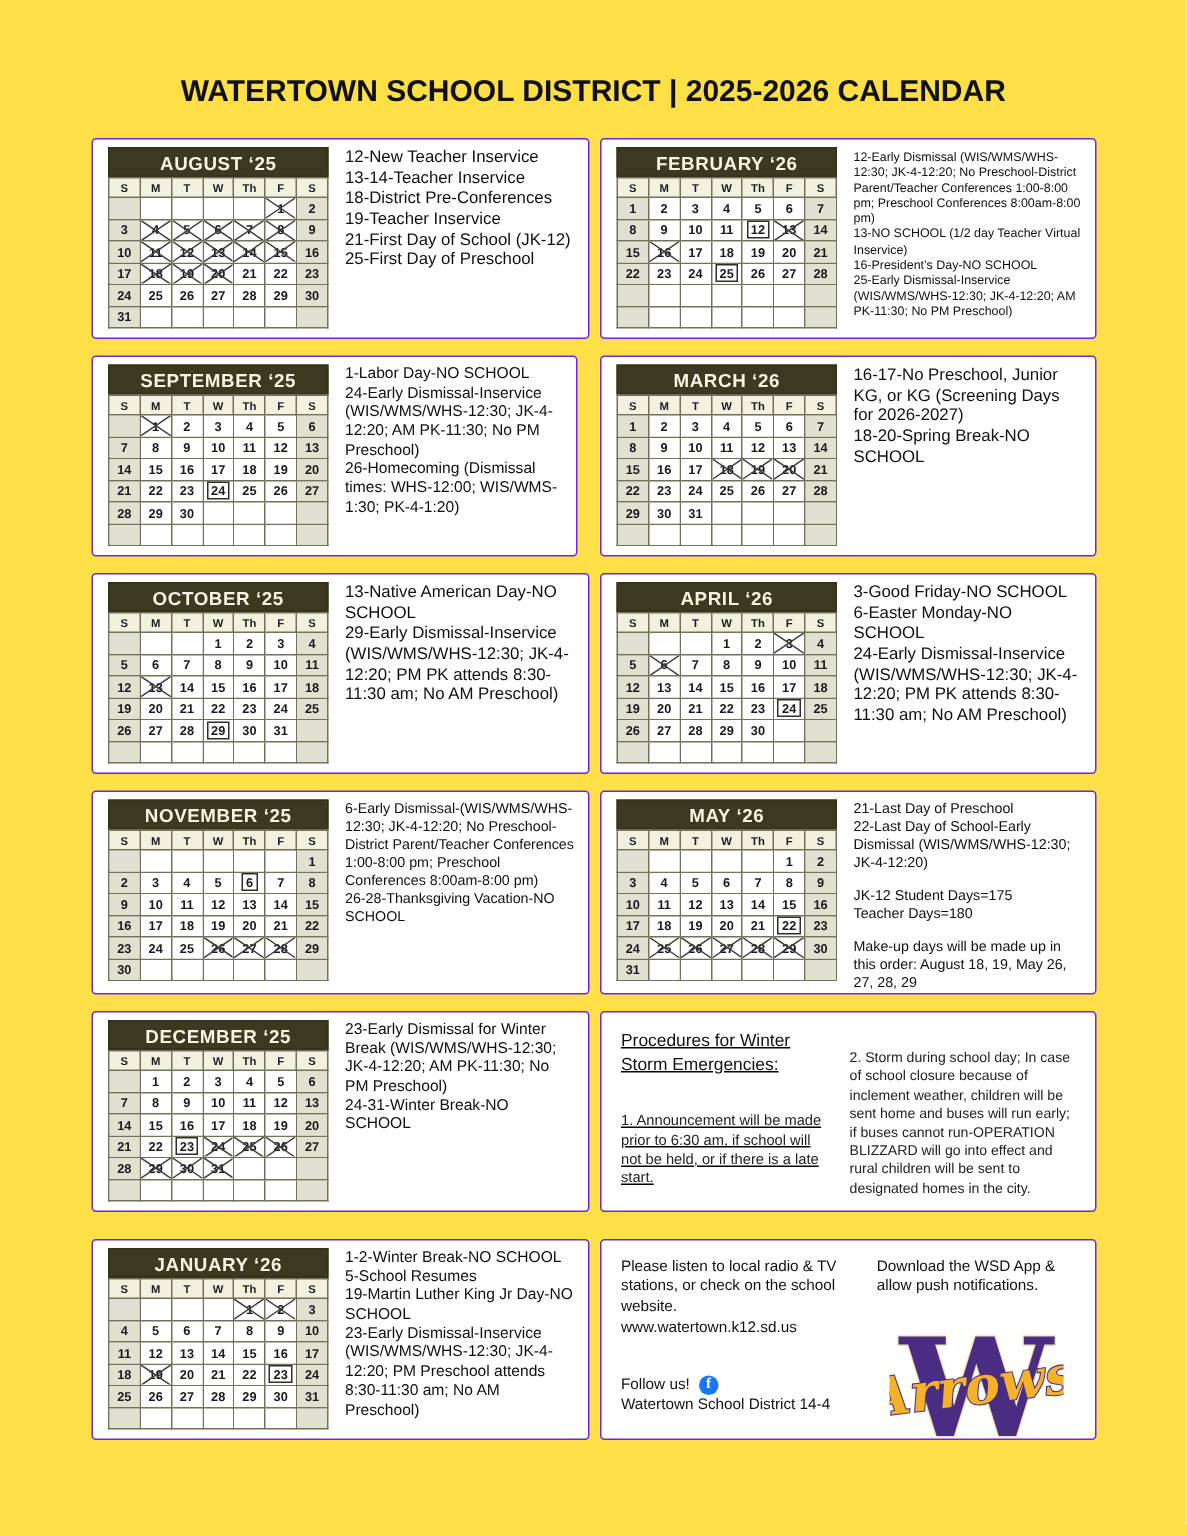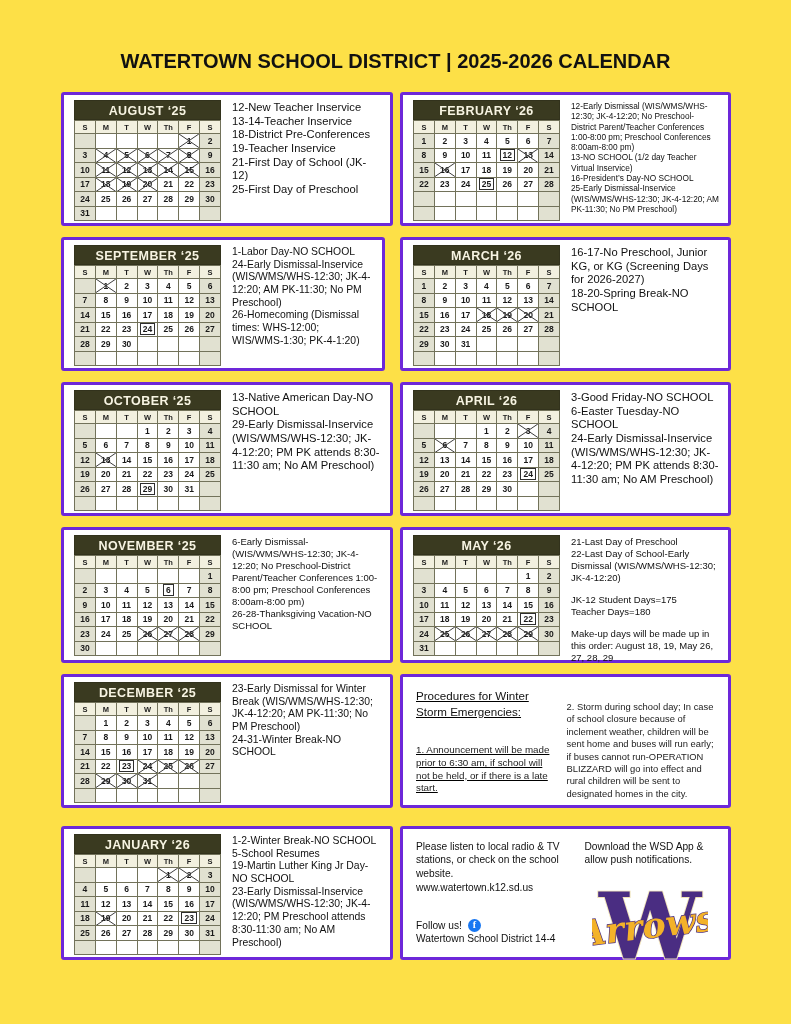--- a/index.html
+++ b/index.html
@@ -1,20 +1,20 @@
 <!DOCTYPE html>
 <html><head>
 <meta charset="utf-8">
 <style>
   html,body{margin:0;padding:0;background:#ffffff;}
   #page{position:relative;width:791px;height:1024px;background:#fde047;
         font-family:"Liberation Sans",sans-serif;overflow:hidden;}
   .page-title{position:absolute;top:50px;left:0;width:100%;text-align:center;
         font-size:20px;font-weight:bold;color:#111;}
-  .section{position:absolute;border:3px solid #6d28d9;border-radius:3px;
+  .section{position:absolute;border:1px solid #6d28d9;border-radius:3px;
         background:#fff;box-sizing:border-box;}
   
   .calendar{position:absolute;left:10px;top:5px;width:147px;}
   .cal-title{background:#3a3a20;color:#f7f4e2;font-weight:bold;font-size:12.5px;
         text-align:center;height:20px;line-height:20px;letter-spacing:.4px;
         border:1px solid #32321c;box-sizing:border-box;}
   table.cal{border-collapse:collapse;width:100%;table-layout:fixed;}
   table.cal th{background:#f2f0df;font-size:7.5px;font-weight:bold;height:12px;
         border:1px solid #72725a;color:#1d1d1d;padding:0;text-align:center;}
   table.cal td{position:relative;background:#fff;height:13.5px;border:1px solid #72725a;
@@ -590,21 +590,21 @@
                 <td></td>
                 <td></td>
                 <td></td>
                 <td class="weekend"></td>
               </tr>
             </tbody>
           </table>
         </div>
         <div class="notes lg">
           <div class="note-line">3-Good Friday-NO SCHOOL</div>
-          <div class="note-line">6-Easter Tuesday-NO SCHOOL</div>
+          <div class="note-line">6-Easter Monday-NO SCHOOL</div>
           <div class="note-line">24-Early Dismissal-Inservice (WIS/WMS/WHS-12:30; JK-4-12:20; PM PK attends 8:30-11:30 am; No AM Preschool)</div>
         </div>
       </div>
       <div class="section" style="top: 527px; left: 61px; width: 332px; height: 136px;">
         <div class="calendar">
           <div class="cal-title">NOVEMBER ‘25</div>
           <table class="cal">
             <thead>
               <tr>
                 <th>S</th>

